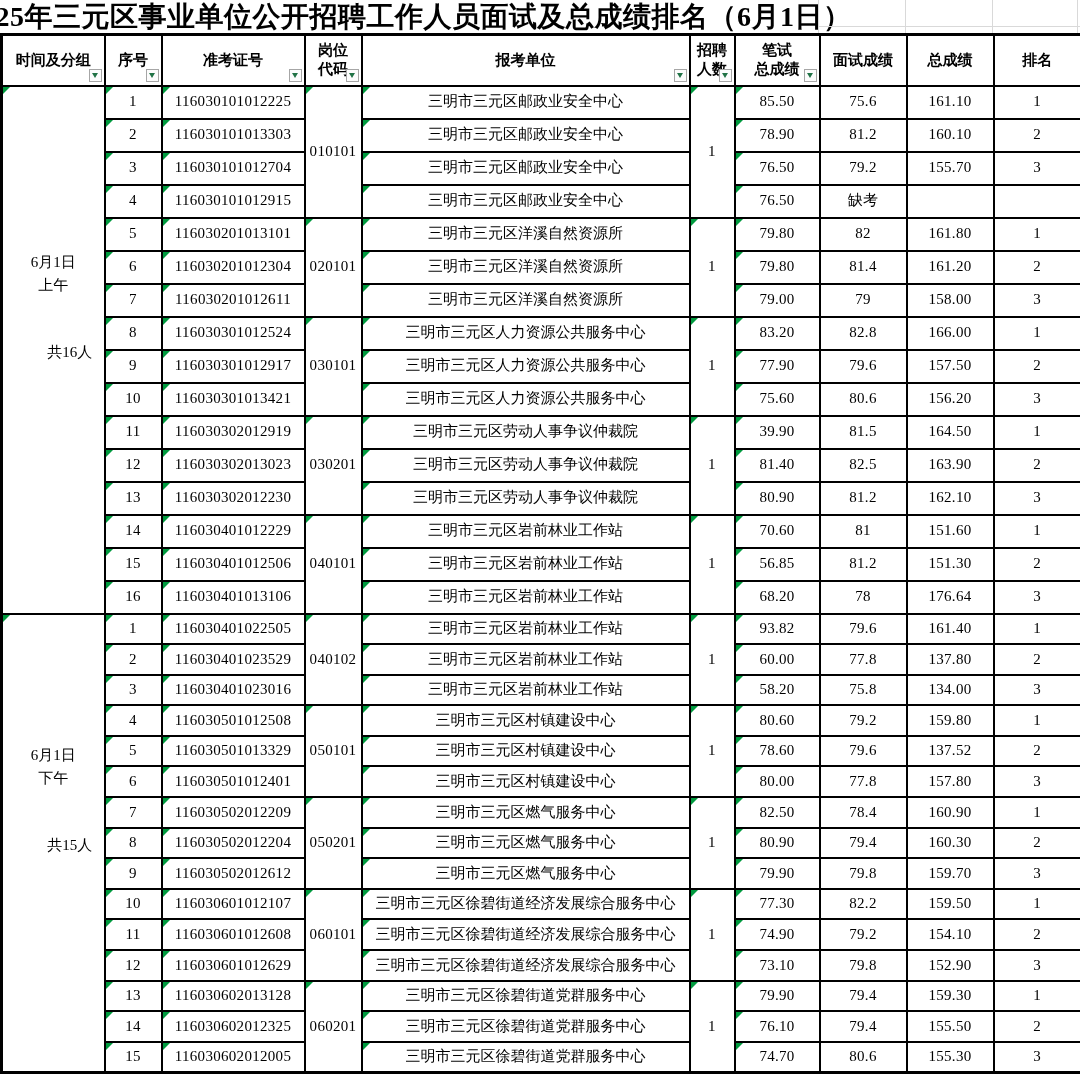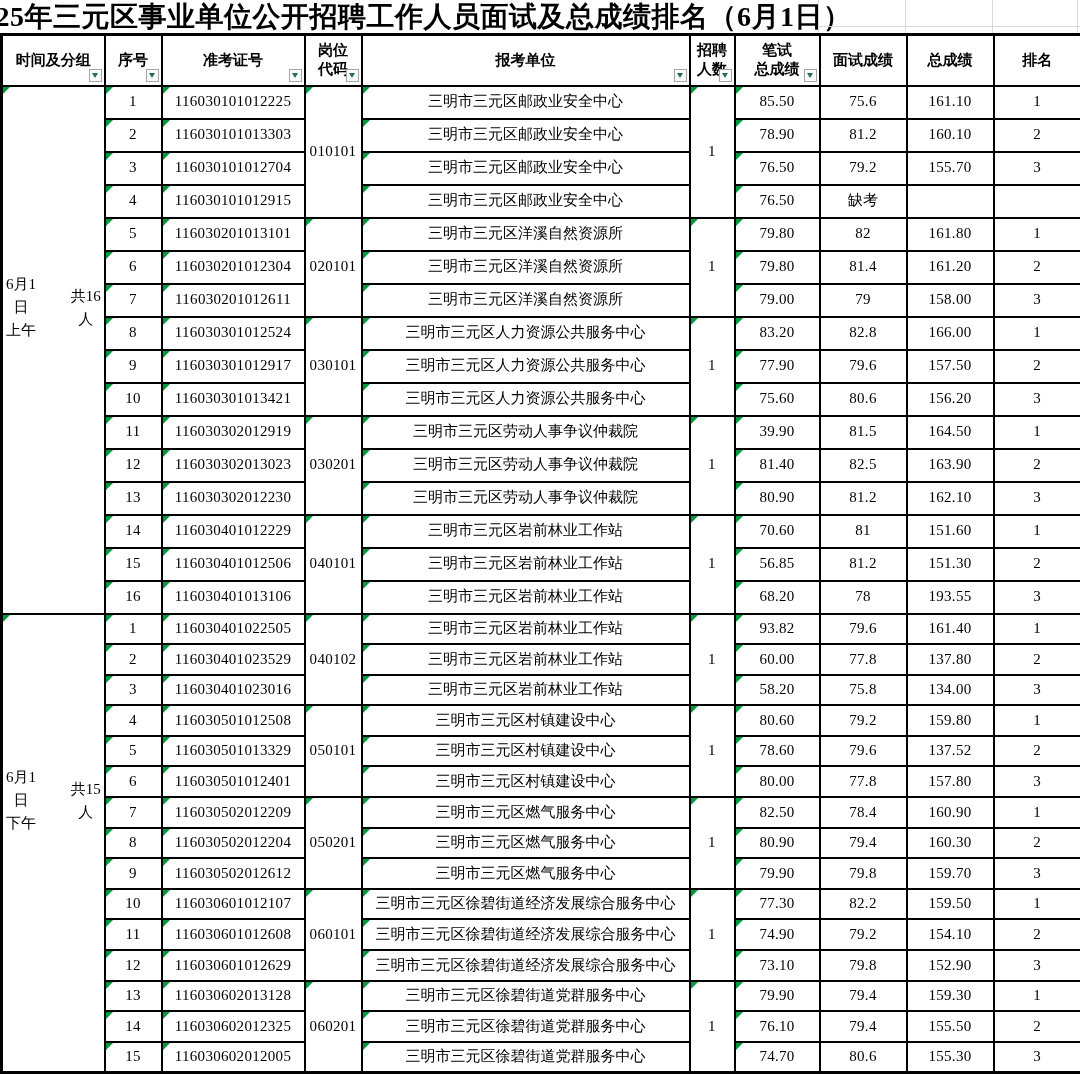--- a/index.html
+++ b/index.html
@@ -54,21 +54,21 @@
     display:flex;align-items:center;justify-content:center;
     cursor:pointer;
   }
   .filter-btn::after{
     content:"";width:0;height:0;
     border-left:3px solid transparent;border-right:3px solid transparent;
     border-top:5px solid var(--arrow);
   }
   
   .group-inner{
-    display:flex;flex-direction:row;align-items:center;
+    display:flex;flex-direction:column;
     transform:translateY(-42px);
   }
   .group-time{white-space:pre-line;line-height:23px;}
   .group-gap{height:44px;}
   .group-count{line-height:23px;margin-left:33px;}
 </style>
 </head>
 <body>
 
 <div class="sheet">
@@ -266,21 +266,21 @@
           <td class="num">81.2</td>
           <td class="num">151.30</td>
           <td class="num">2</td>
         </tr>
         <tr>
           <td class="tri num">16</td>
           <td class="tri num">116030401013106</td>
           <td class="tri">三明市三元区岩前林业工作站</td>
           <td class="tri num">68.20</td>
           <td class="num">78</td>
-          <td class="num">193.55</td>
+          <td class="num">176.64</td>
           <td class="num">3</td>
         </tr>
       </tbody>
       <tbody class="sec1">
         <tr>
           <td class="tri" rowspan="15">
             <div class="group-inner">
               <div class="group-time">6月1日
 下午</div>
               <div class="group-gap"></div>

